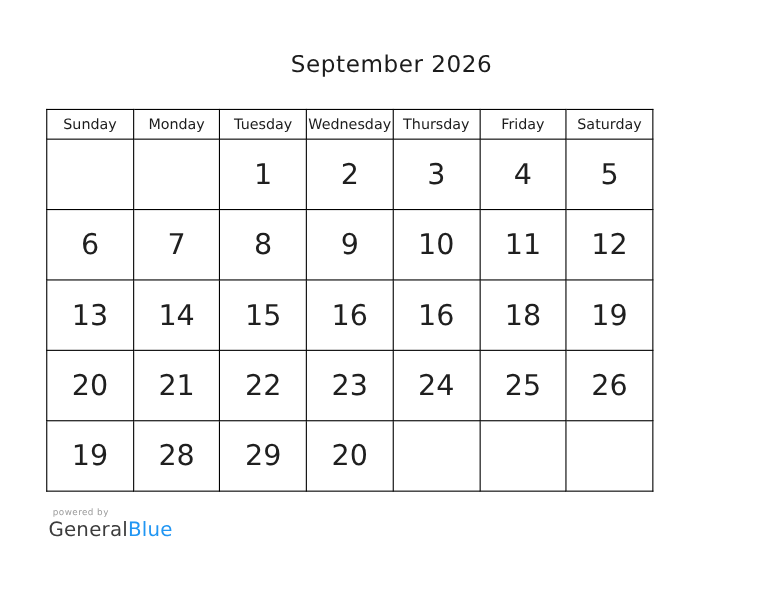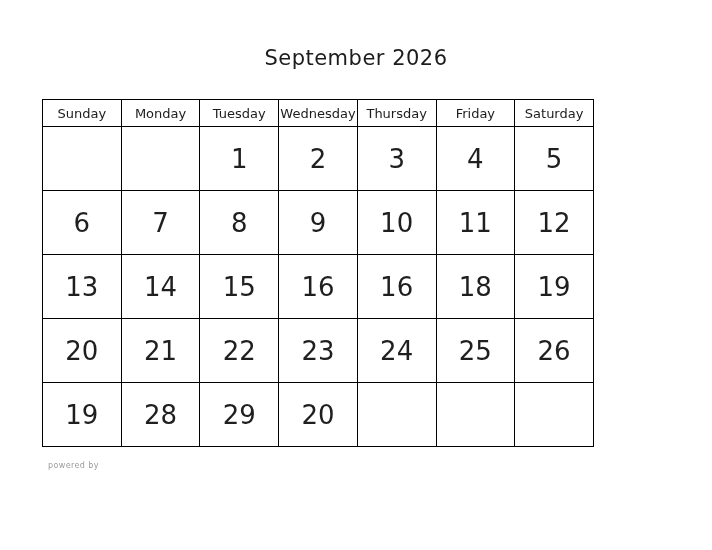--- a/index.html
+++ b/index.html
@@ -140,15 +140,16 @@
         <td>20</td>
         <td></td>
         <td></td>
         <td></td>
       </tr>
     </tbody>
   </table>
 
   <div class="footer">
     <div class="powered">powered by</div>
+    <div class="brand"><span>General</span><span class="blue">Blue</span></div>
   </div>
 
 </div>
 
 </body></html>

